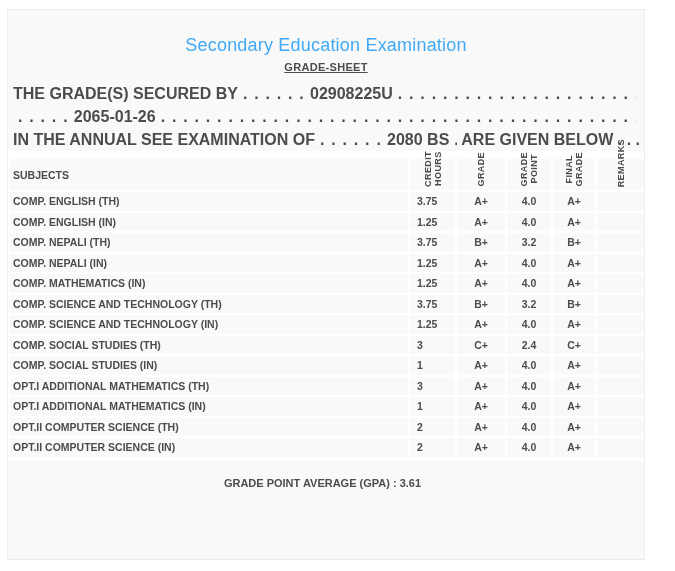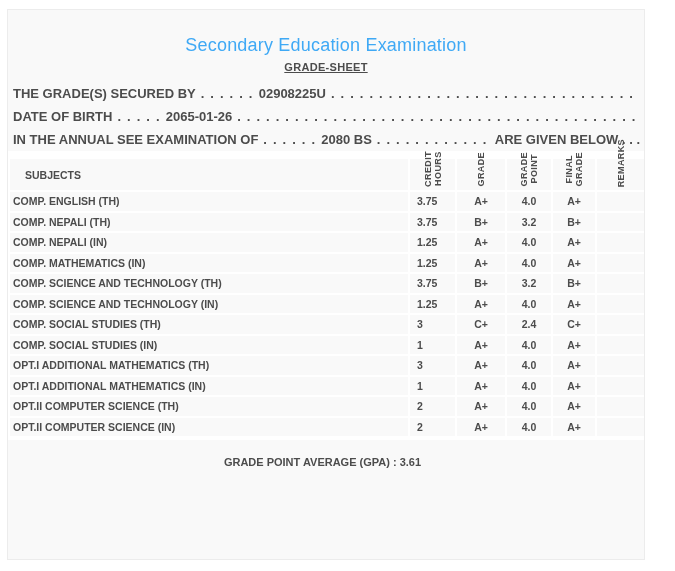--- a/index.html
+++ b/index.html
@@ -9,32 +9,32 @@
     position: absolute; left: 7px; top: 9px;
     width: 638px; height: 551px;
     background: #f9f9f9; border: 1px solid #ececec;
     overflow: hidden; color: #4c4c4c;
   }
   .title { margin-top: 25px; text-align: center; font-size: 18px; letter-spacing: 0.2px; }
   .subtitle { margin-top: 5px; text-align: center; font-size: 11px; font-weight: bold; letter-spacing: 0.3px; text-decoration: underline; }
   .hlines { margin-top: 9px; }
   .hline {
     display: flex; align-items: baseline; height: 23px; line-height: 23px;
-    padding: 0 4px 0 5px; font-size: 13px; font-weight: bold; white-space: nowrap;
+    padding: 0 4px 0 5px; font-size: 16px; font-weight: bold; white-space: nowrap;
   }
   .hdots { margin: 0 5px; letter-spacing: 1.2px; }
   .hfill { margin-left: 5px; flex: 1 1 auto; overflow: hidden; letter-spacing: 1.2px; }
   .hsuffix { margin-left: 4px; white-space: nowrap; }
   .gap { height: 6px; background: #ffffff; }
   table.grid { border-collapse: collapse; table-layout: fixed; width: 636px; }
   .grid th, .grid td {
     border: 2px solid #ffffff; background: #f9f9f9;
     font-weight: bold; color: #4c4c4c; overflow: visible;
   }
-  th.subjects { text-align: left; font-size: 10.5px; padding-left: 15px; height: 33px; vertical-align: middle; }
+  th.subjects { text-align: left; font-size: 10.5px; padding-left: 3px; height: 33px; vertical-align: middle; }
   th.vcol { position: relative; }
   .vlabel {
     position: absolute; bottom: 3px; left: 50%;
     transform: translateX(-50%) rotate(180deg);
     writing-mode: vertical-rl; white-space: pre;
     font-size: 9px; line-height: 10px; letter-spacing: 0.4px; font-weight: bold;
   }
   td.subject { font-size: 10.5px; padding-left: 3px; height: 20.5px; }
   td.val { font-size: 10.5px; text-align: center; height: 20.5px; }
   td.val.left { text-align: left; padding-left: 7px; }
@@ -53,21 +53,20 @@
 
   <div class="hlines">
     <div class="hline">
       <span>THE GRADE(S) SECURED BY</span>
       <span class="hdots">. . . . . .</span>
       <span>02908225U</span>
       <span class="hfill">. . . . . . . . . . . . . . . . . . . . . . . . . . . . . . . . . . . . . . . . . . . . . . . . . . . . . . . . . . . . . . . . . . . . . .</span>
       <span class="hsuffix"></span>
     </div>
       <div class="hline">
-      <span>DATE OF BIRTH</span>
       <span class="hdots">. . . . .</span>
       <span>2065-01-26</span>
       <span class="hfill">. . . . . . . . . . . . . . . . . . . . . . . . . . . . . . . . . . . . . . . . . . . . . . . . . . . . . . . . . . . . . . . . . . . . . .</span>
       <span class="hsuffix"></span>
     </div>
       <div class="hline">
       <span>IN THE ANNUAL SEE EXAMINATION OF</span>
       <span class="hdots">. . . . . .</span>
       <span>2080 BS</span>
       <span class="hfill">. . . . . . . . . . . . . . . . . . . . . . . . . . . . . . . . . . . . . . . . . . . . . . . . . . . . . . . . . . . . . . . . . . . . . .</span>
@@ -112,20 +111,28 @@
     <tbody>
       <tr>
         <td class="subject">COMP. ENGLISH (TH)</td>
         <td class="val left">3.75</td>
         <td class="val">A+</td>
         <td class="val">4.0</td>
         <td class="val">A+</td>
         <td class="val"></td>
       </tr>
         <tr>
+        <td class="subject">COMP. ENGLISH (IN)</td>
+        <td class="val left">1.25</td>
+        <td class="val">A+</td>
+        <td class="val">4.0</td>
+        <td class="val">A+</td>
+        <td class="val"></td>
+      </tr>
+        <tr>
         <td class="subject">COMP. NEPALI (TH)</td>
         <td class="val left">3.75</td>
         <td class="val">B+</td>
         <td class="val">3.2</td>
         <td class="val">B+</td>
         <td class="val"></td>
       </tr>
         <tr>
         <td class="subject">COMP. NEPALI (IN)</td>
         <td class="val left">1.25</td>

